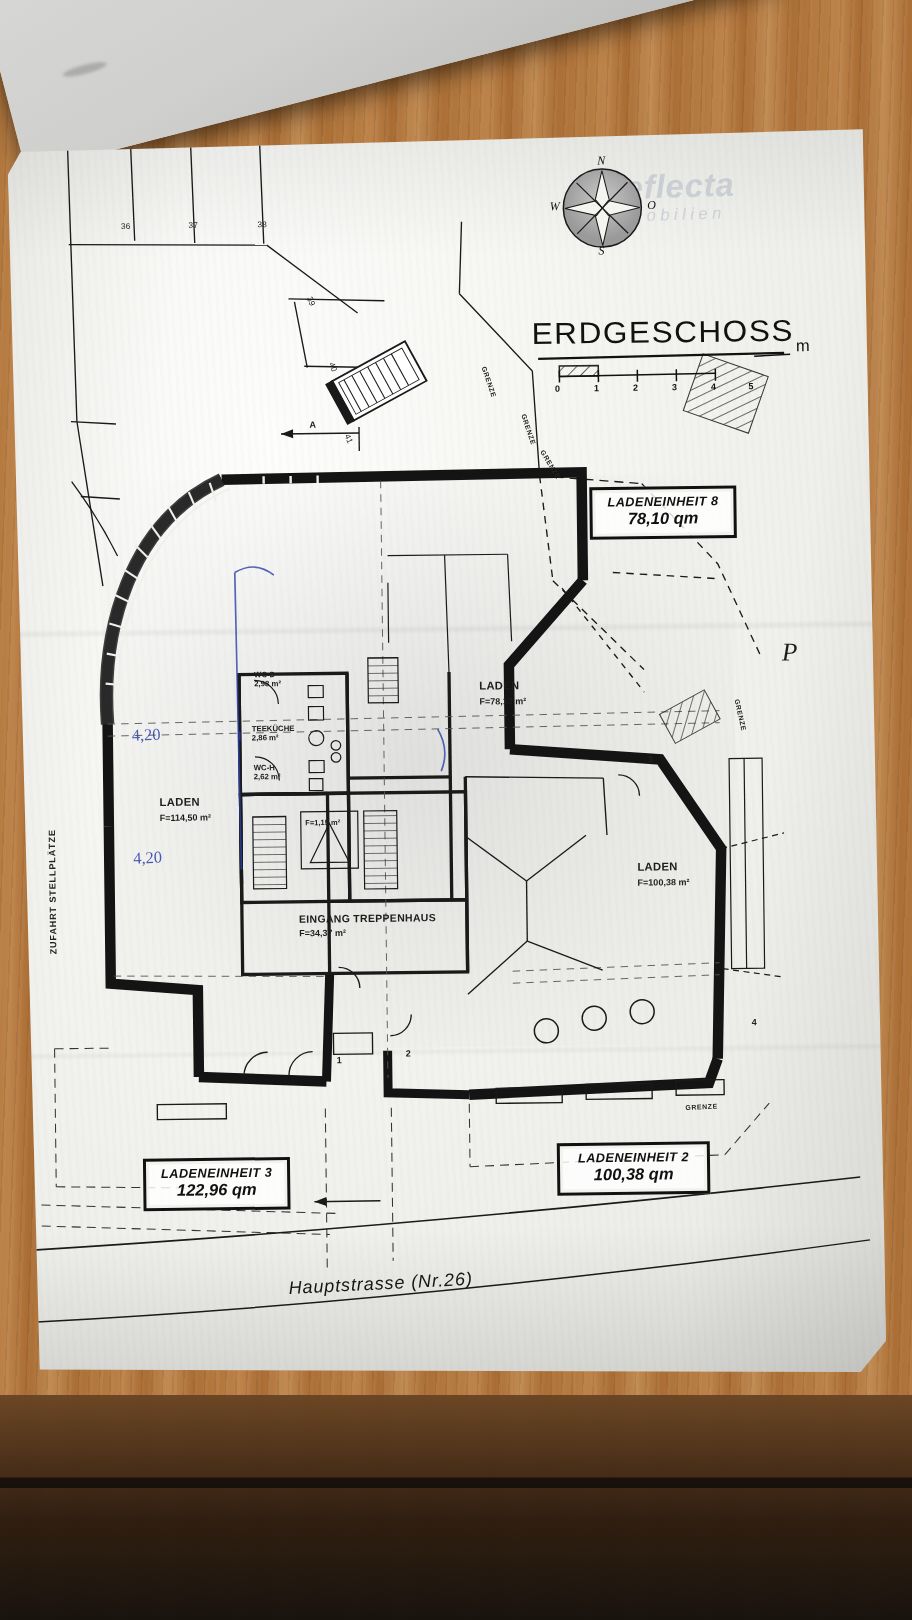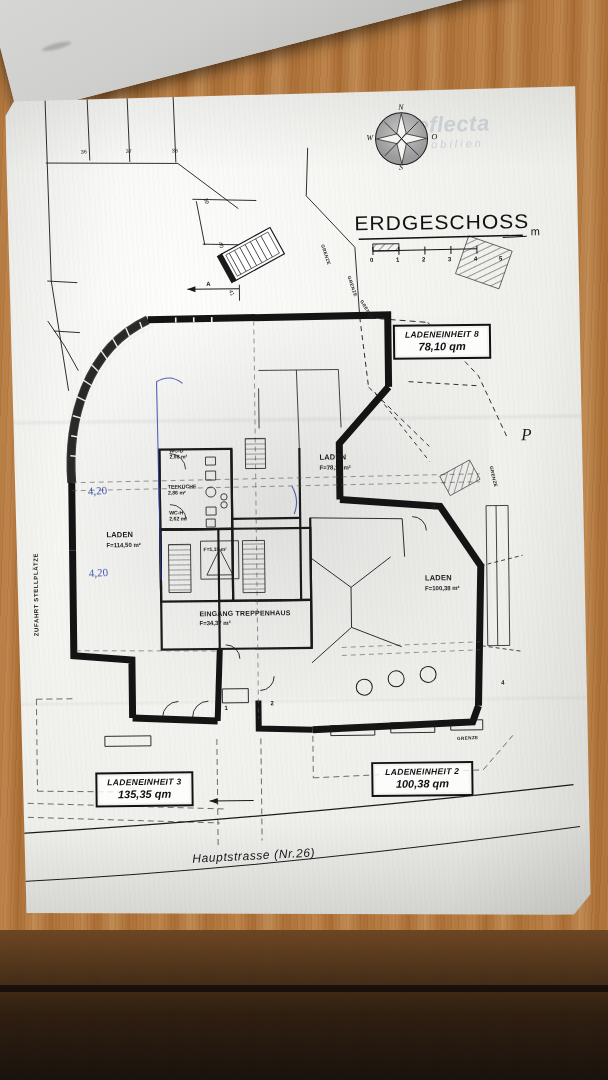--- a/index.html
+++ b/index.html
@@ -462,21 +462,21 @@
 
     <div class="tiny" style="left:193px;top:457px;font-size:5px;">F=1,15 m²</div>
 
     <div class="unitbox" style="left:385px;top:238px;width:78px;">
       <b>LADENEINHEIT 8</b>
       <i>78,10 qm</i>
     </div>
 
     <div class="unitbox" style="left:82px;top:682px;width:78px;">
       <b>LADENEINHEIT 3</b>
-      <i>135,35 qm</i>
+      <i>122,96 qm</i>
     </div>
 
     <div class="unitbox" style="left:358px;top:675px;width:82px;">
       <b>LADENEINHEIT 2</b>
       <i>100,38 qm</i>
     </div>
 
     <div class="handblue" style="left:78px;top:394px;">4,20</div>
     <div class="handblue" style="left:78px;top:476px;">4,20</div>
     <svg style="position:absolute;left:0;top:0;width:576px;height:830px;pointer-events:none;">

